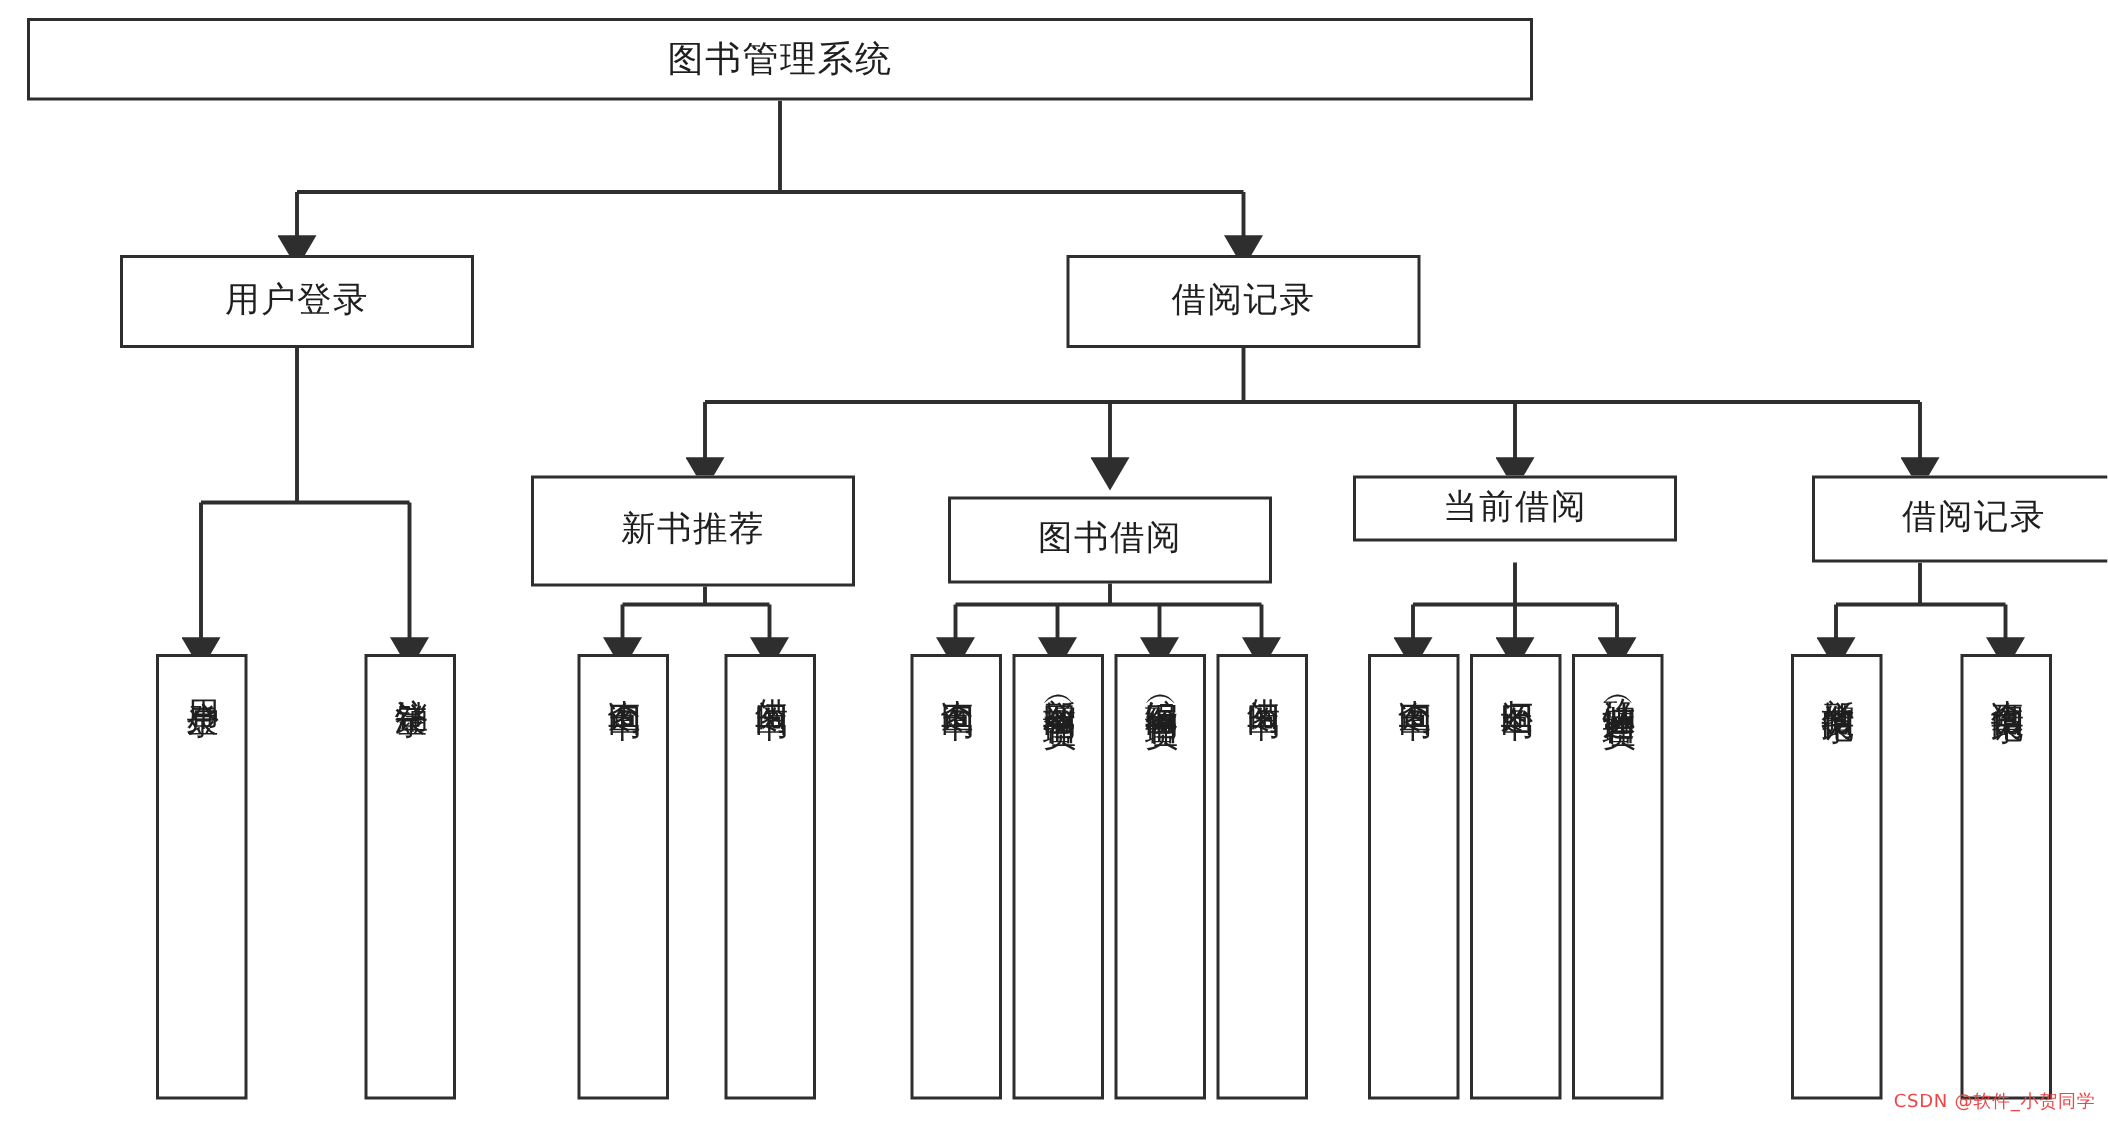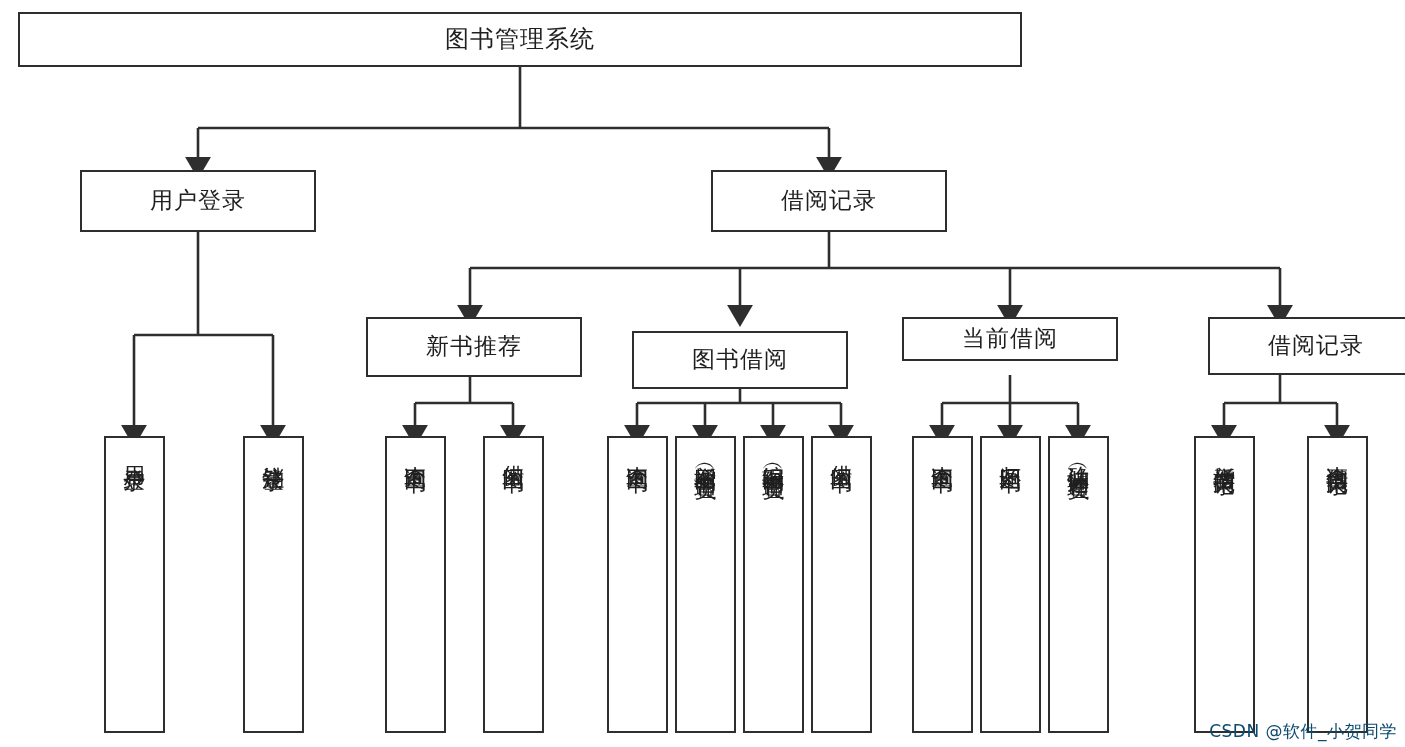--- a/index.html
+++ b/index.html
@@ -56,22 +56,22 @@
     font-size: 22px;
     line-height: 1.26;
     letter-spacing: 2px;
     white-space: nowrap;
     color: #1f1f1f;
   }
   .watermark {
     position: absolute;
     right: 8px;
     bottom: 4px;
-    font-size: 17px;
-    color: #0c4a6e;
+    font-size: 12px;
+    color: #ef4444;
     letter-spacing: 0.5px;
     white-space: nowrap;
   }
 </style>
 </head>
 <body>
 
 <div id="canvas">
 
   <svg id="edges" viewBox="0 0 1405 747" xmlns="http://www.w3.org/2000/svg">
@@ -128,21 +128,21 @@
     <span>图书管理系统</span>
   </div>
 
   <div class="node horiz" style="left:80px; top:170px; width:236px; height:62px;">
     <span>用户登录</span>
   </div>
   <div class="node horiz" style="left:711px; top:170px; width:236px; height:62px;">
     <span>借阅记录</span>
   </div>
 
-  <div class="node horiz" style="left:366px; top:317px; width:216px; height:60px;">
+  <div class="node horiz" style="left:354px; top:317px; width:216px; height:74px;">
     <span>新书推荐</span>
   </div>
   <div class="node horiz" style="left:632px; top:331px; width:216px; height:58px;">
     <span>图书借阅</span>
   </div>
   <div class="node horiz" style="left:902px; top:317px; width:216px; height:44px;">
     <span>当前借阅</span>
   </div>
   <div class="node horiz" style="left:1172px; top:317px; width:216px; height:58px;margin-left:36px;">
     <span>借阅记录</span>

